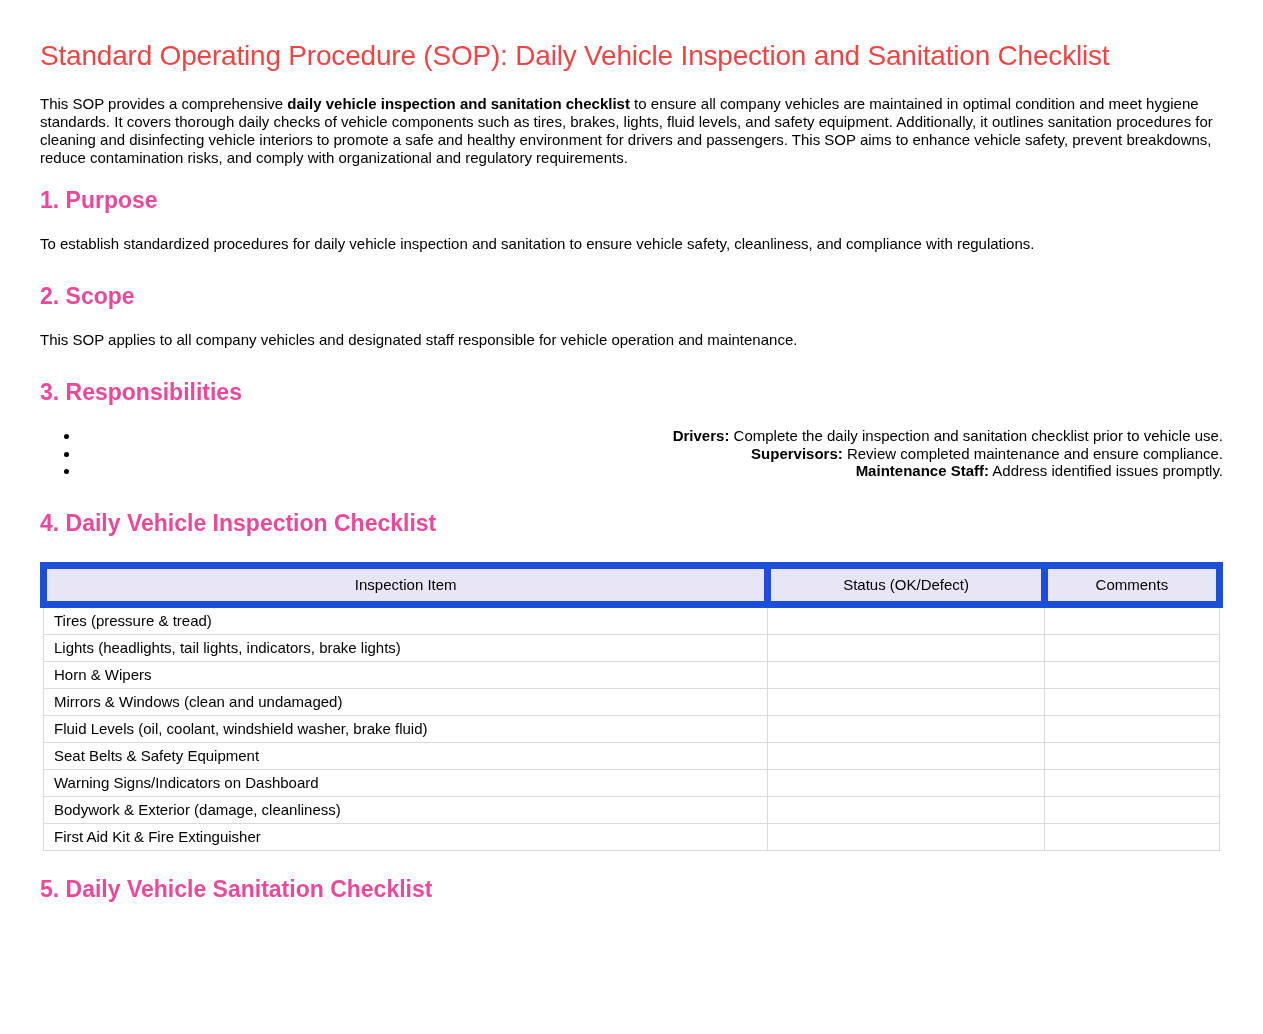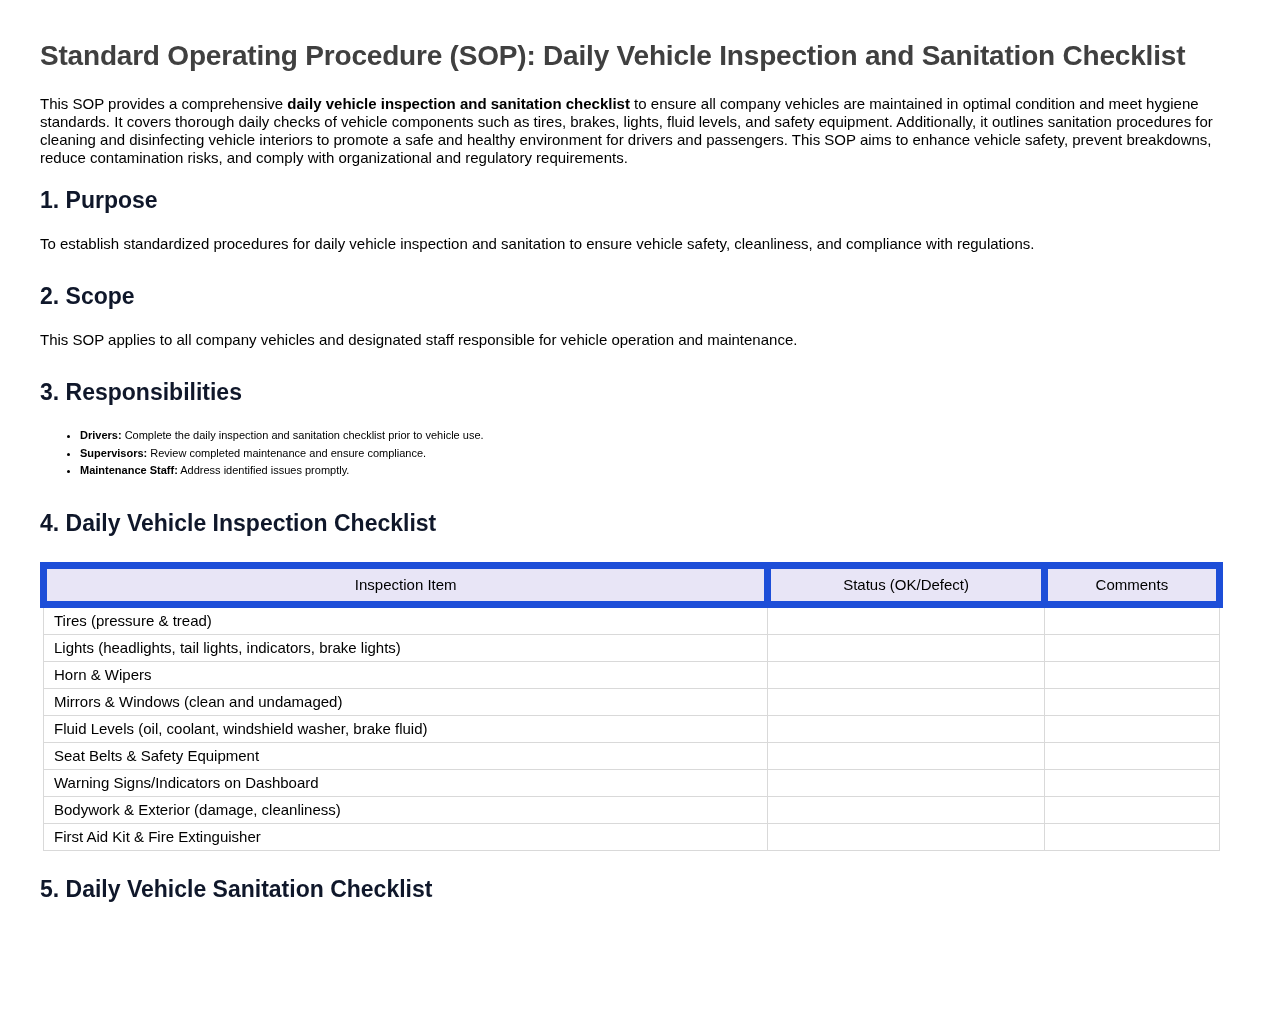--- a/index.html
+++ b/index.html
@@ -14,50 +14,51 @@
     color: #000000;
   }
   .page {
     margin: 0 40px;
     width: 1183px;
   }
   h1 {
     margin: 37px 0 0 0;
     font-size: 28px;
     line-height: 37px;
-    font-weight: bold;
-    color: #404040;
+    font-weight: normal;
+    color: #ef4444;
     letter-spacing: -0.2px;
   }
   h2 {
     margin: 29px 0 0 0;
     font-size: 23px;
     line-height: 28px;
     font-weight: bold;
-    color: #0f172a;
+    color: #ec4899;
   }
   h2.h-purpose { margin-top: 19px; }
   h2.h-inspection { }
   h2.h-sanitation { margin-top: 24px; }
   p {
     margin: 0;
     font-size: 15px;
     line-height: 18px;
   }
   p.intro { margin-top: 21px; }
   p.section-body { margin-top: 21px; }
   .bold { font-weight: bold; }
   ul.resp-list {
     margin: 21px 0 0 0;
     padding: 0 0 0 40px;
     list-style-type: disc;
   }
   ul.resp-list li {
-    font-size: 11px;
+    font-size: 15px;
     line-height: 17.5px;
+    text-align: right;
   }
   table.checklist {
     margin-top: 25px;
     width: 100%;
     border-collapse: collapse;
     font-size: 15px;
     line-height: 18px;
   }
   table.checklist th {
     background: #e8e5f6;

